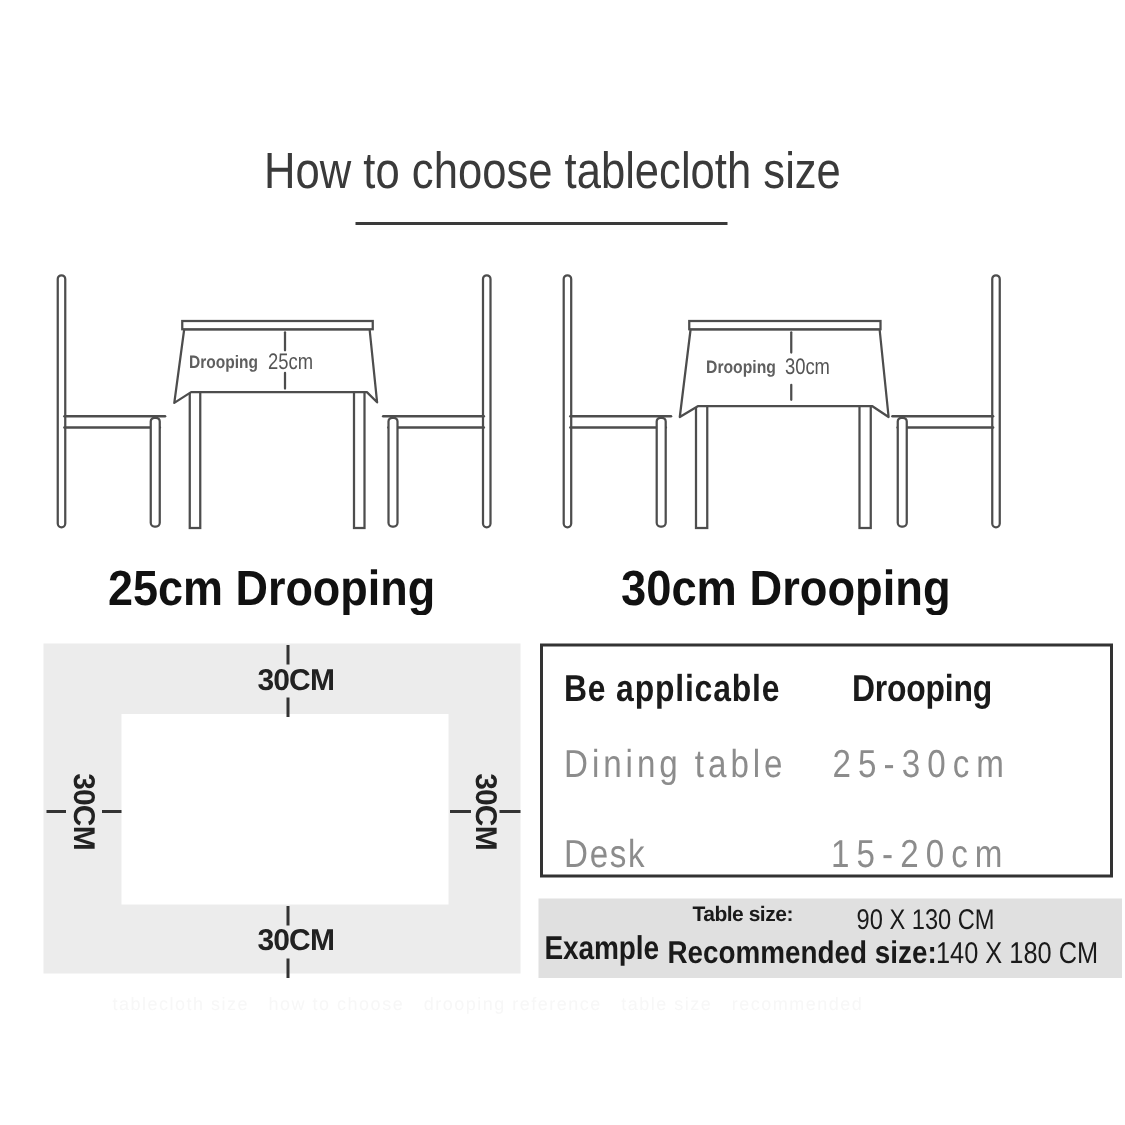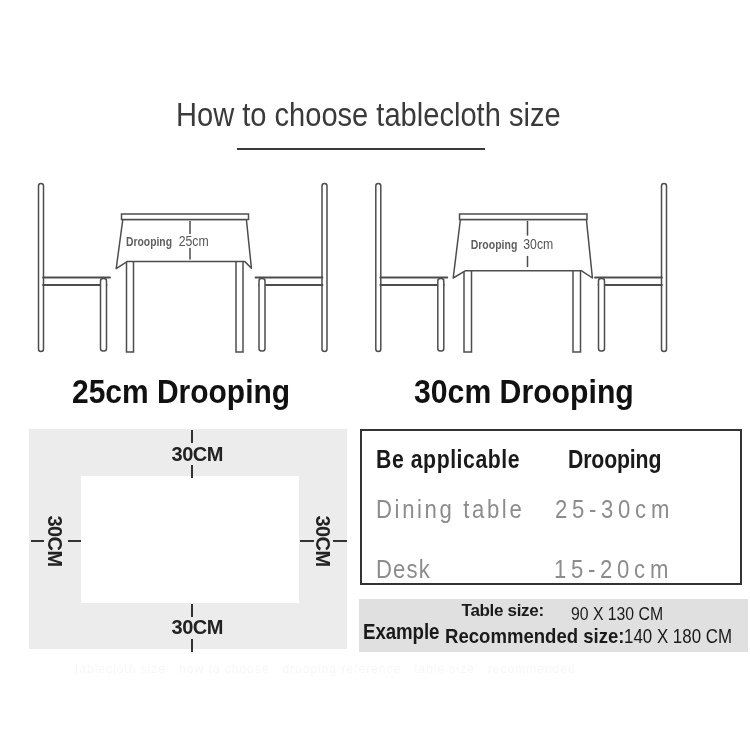--- a/index.html
+++ b/index.html
@@ -92,18 +92,18 @@
   <div class="abs" id="drphdr" style="left:568px; top:446.8px; font-size:25px; font-weight:bold; color:#1a1a1a; letter-spacing:-0.17px; transform:scaleX(0.85);">Drooping</div>
   <div class="abs" id="dining" style="left:375.5px; top:496.2px; font-size:26px; color:#8c8c8c; letter-spacing:3.1px; transform:scaleX(0.85);">Dining table</div>
   <div class="abs" id="r2530" style="left:554.8px; top:496.4px; font-size:26px; color:#8c8c8c; letter-spacing:5.55px; transform:scaleX(0.85);">25-30cm</div>
   <div class="abs" id="desk" style="left:375.5px; top:556px; font-size:26px; color:#8c8c8c; letter-spacing:1.35px; transform:scaleX(0.85);">Desk</div>
   <div class="abs" id="r1520" style="left:553.8px; top:556.3px; font-size:26px; color:#8c8c8c; letter-spacing:5.55px; transform:scaleX(0.85);">15-20cm</div>
 
   <div class="abs" style="left:75px; top:663px; font-size:12px; color:#f7f7f7; letter-spacing:1px;">tablecloth size&nbsp;&nbsp;&nbsp;how to choose&nbsp;&nbsp;&nbsp;drooping reference&nbsp;&nbsp;&nbsp;table size&nbsp;&nbsp;&nbsp;recommended</div>
 
   <div class="abs" style="left:359px; top:599px; width:389px; height:53px; background:#e0e0e0;"></div>
   <div class="abs" id="example" style="left:362.9px; top:621px; font-size:22px; font-weight:bold; color:#1a1a1a; letter-spacing:-0.1px; transform:scaleX(0.85);">Example</div>
-  <div class="abs" id="tsize" style="left:461.6px; top:601.8px; font-size:17px; font-weight:bold; color:#1a1a1a; letter-spacing:-0.32px;">Table size:</div>
+  <div class="abs" id="tsize" style="left:461.6px; top:601.8px; font-size:14px; font-weight:bold; color:#1a1a1a; letter-spacing:-0.32px;">Table size:</div>
   <div class="abs" id="t90" style="left:571px; top:604px; font-size:19px; color:#1a1a1a; transform:scaleX(0.83);">90 X 130 CM</div>
   <div class="abs" id="rsize" style="left:445px; top:625.2px; font-size:21px; font-weight:bold; color:#1a1a1a; transform:scaleX(0.884);">Recommended size:</div>
   <div class="abs" id="t140" style="left:624px; top:626.3px; font-size:20px; color:#1a1a1a; transform:scaleX(0.845);">140 X 180 CM</div>
 
 </div>
 
 </body></html>

